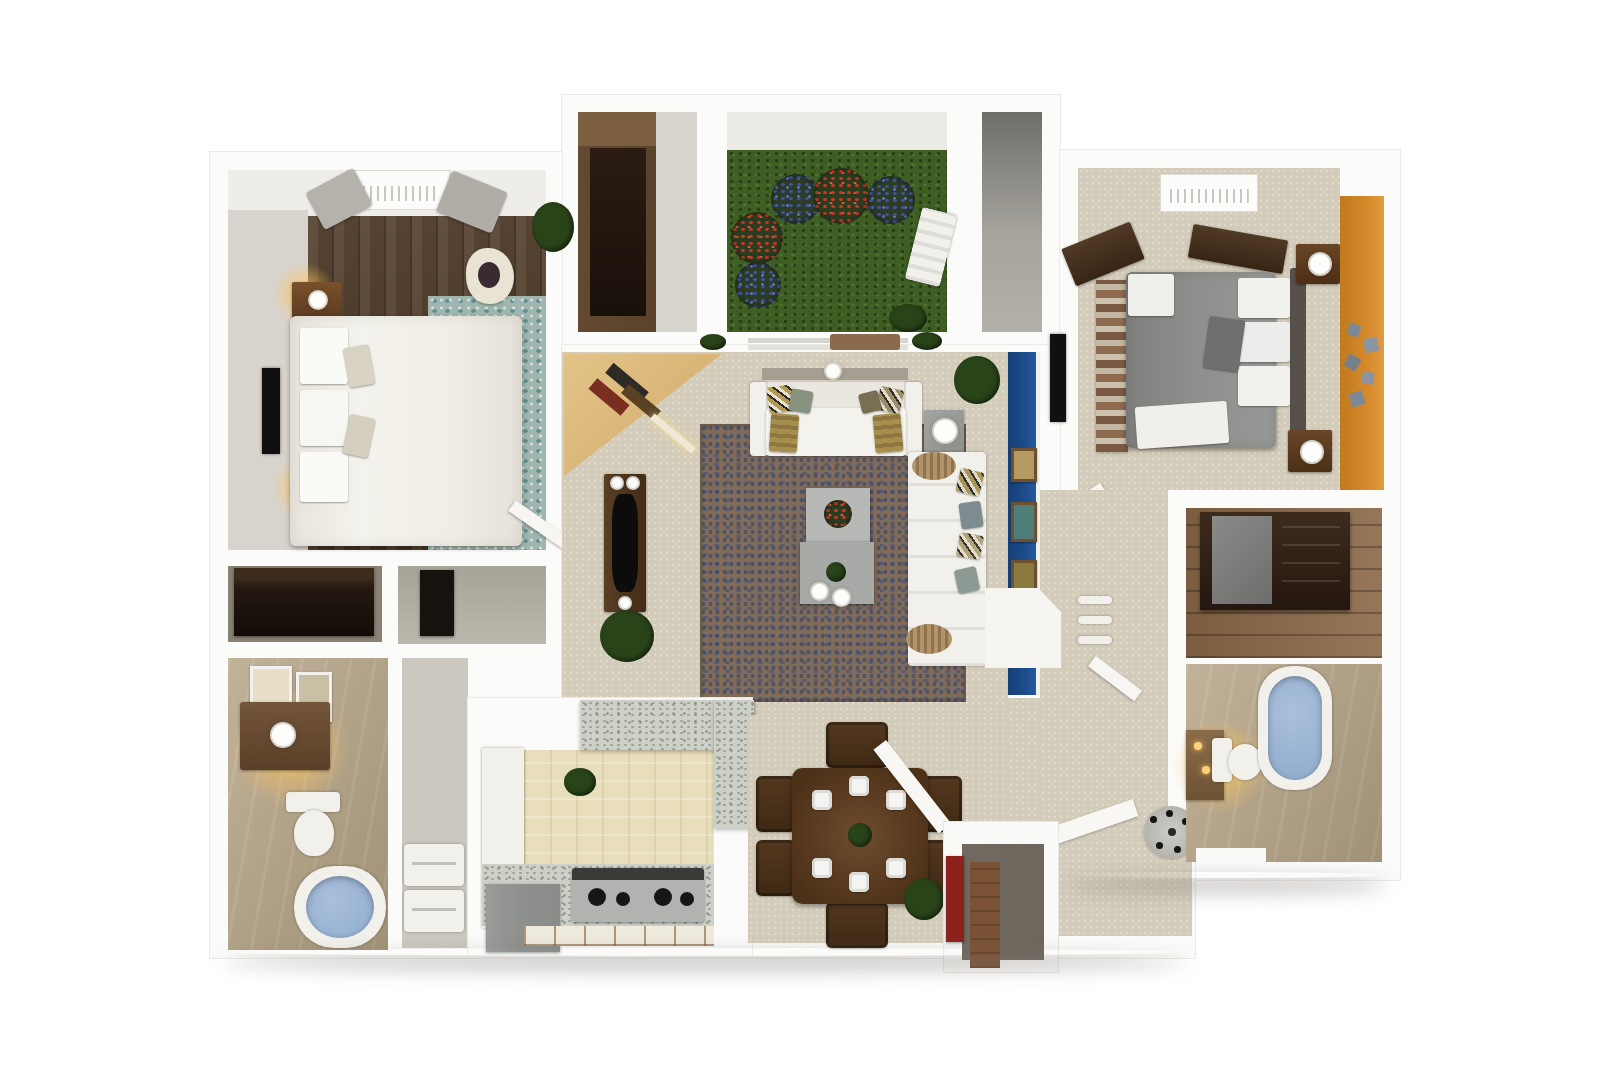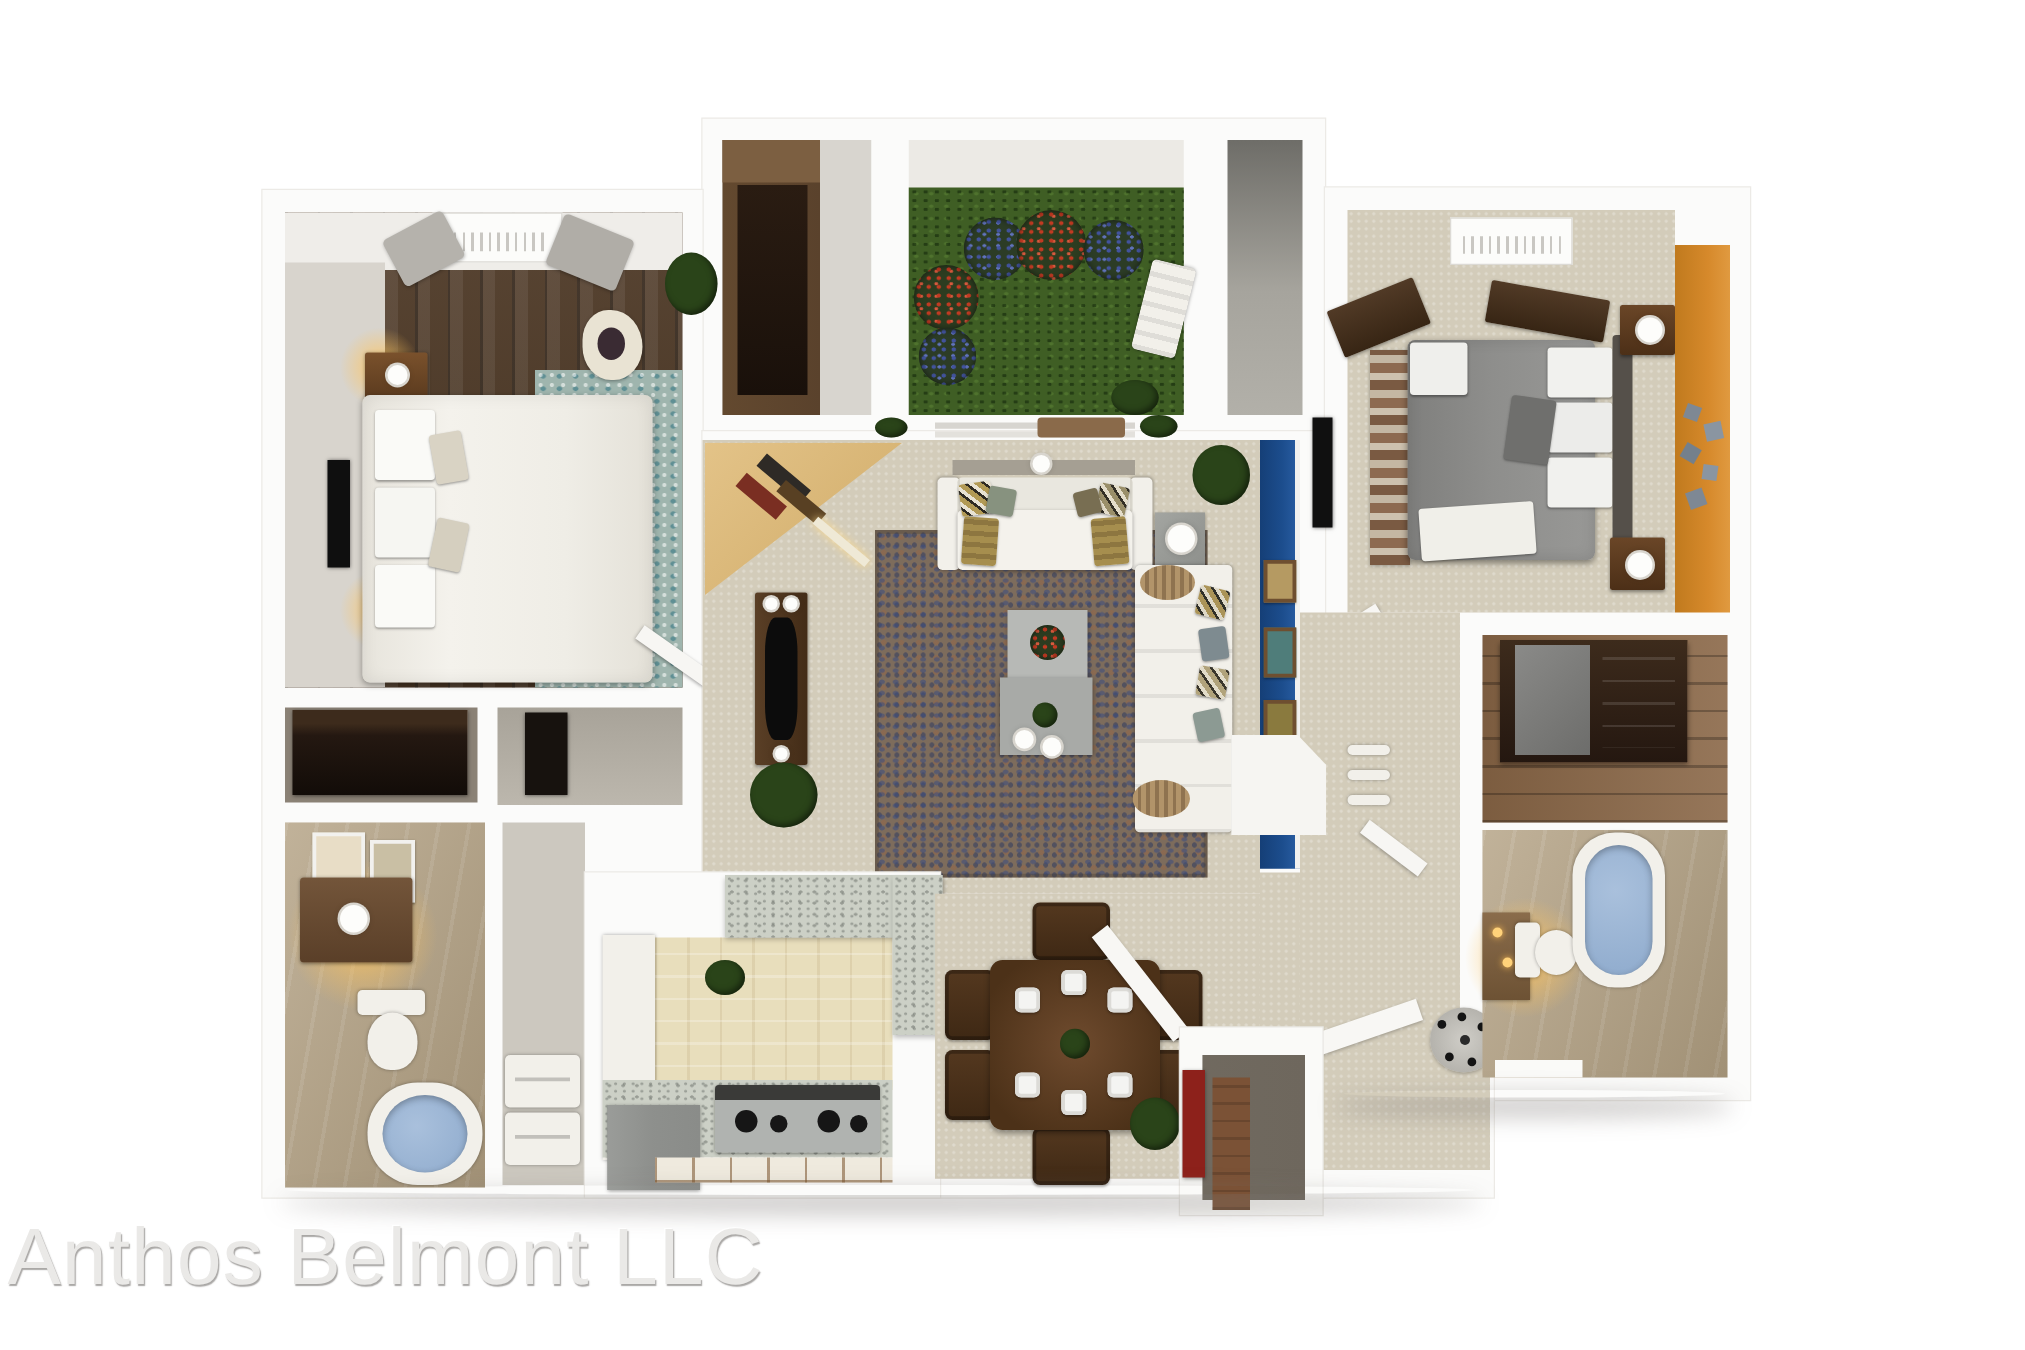--- a/index.html
+++ b/index.html
@@ -299,14 +299,13 @@
     <div class="a wf" style="left:26px;top:74px;width:20px;height:44px;"></div>
     <div class="a wf" style="left:42px;top:80px;width:34px;height:36px;border-radius:50%;"></div>
     <div class="a wf" style="left:72px;top:2px;width:74px;height:124px;border-radius:34px;"></div>
     <div class="a" style="left:82px;top:12px;width:54px;height:104px;border-radius:27px;background:radial-gradient(circle at 45% 35%,#a9c0dc,var(--water-blue,#8fabcd));box-shadow:inset 0 2px 6px rgba(0,0,0,.3);"></div>
     <div class="a" style="left:10px;top:184px;width:70px;height:14px;background:#fafaf8;"></div>
   </div>
 
   <div class="a shadowline" style="left:230px;top:948px;width:950px;height:8px;"></div>
   <div class="a shadowline" style="left:1075px;top:872px;width:305px;height:6px;"></div>
 
-  <div id="watermark" class="a" style="left:6px;top:968px;">Anthos Belmont LLC</div>
 </div>
 
 </body></html>

